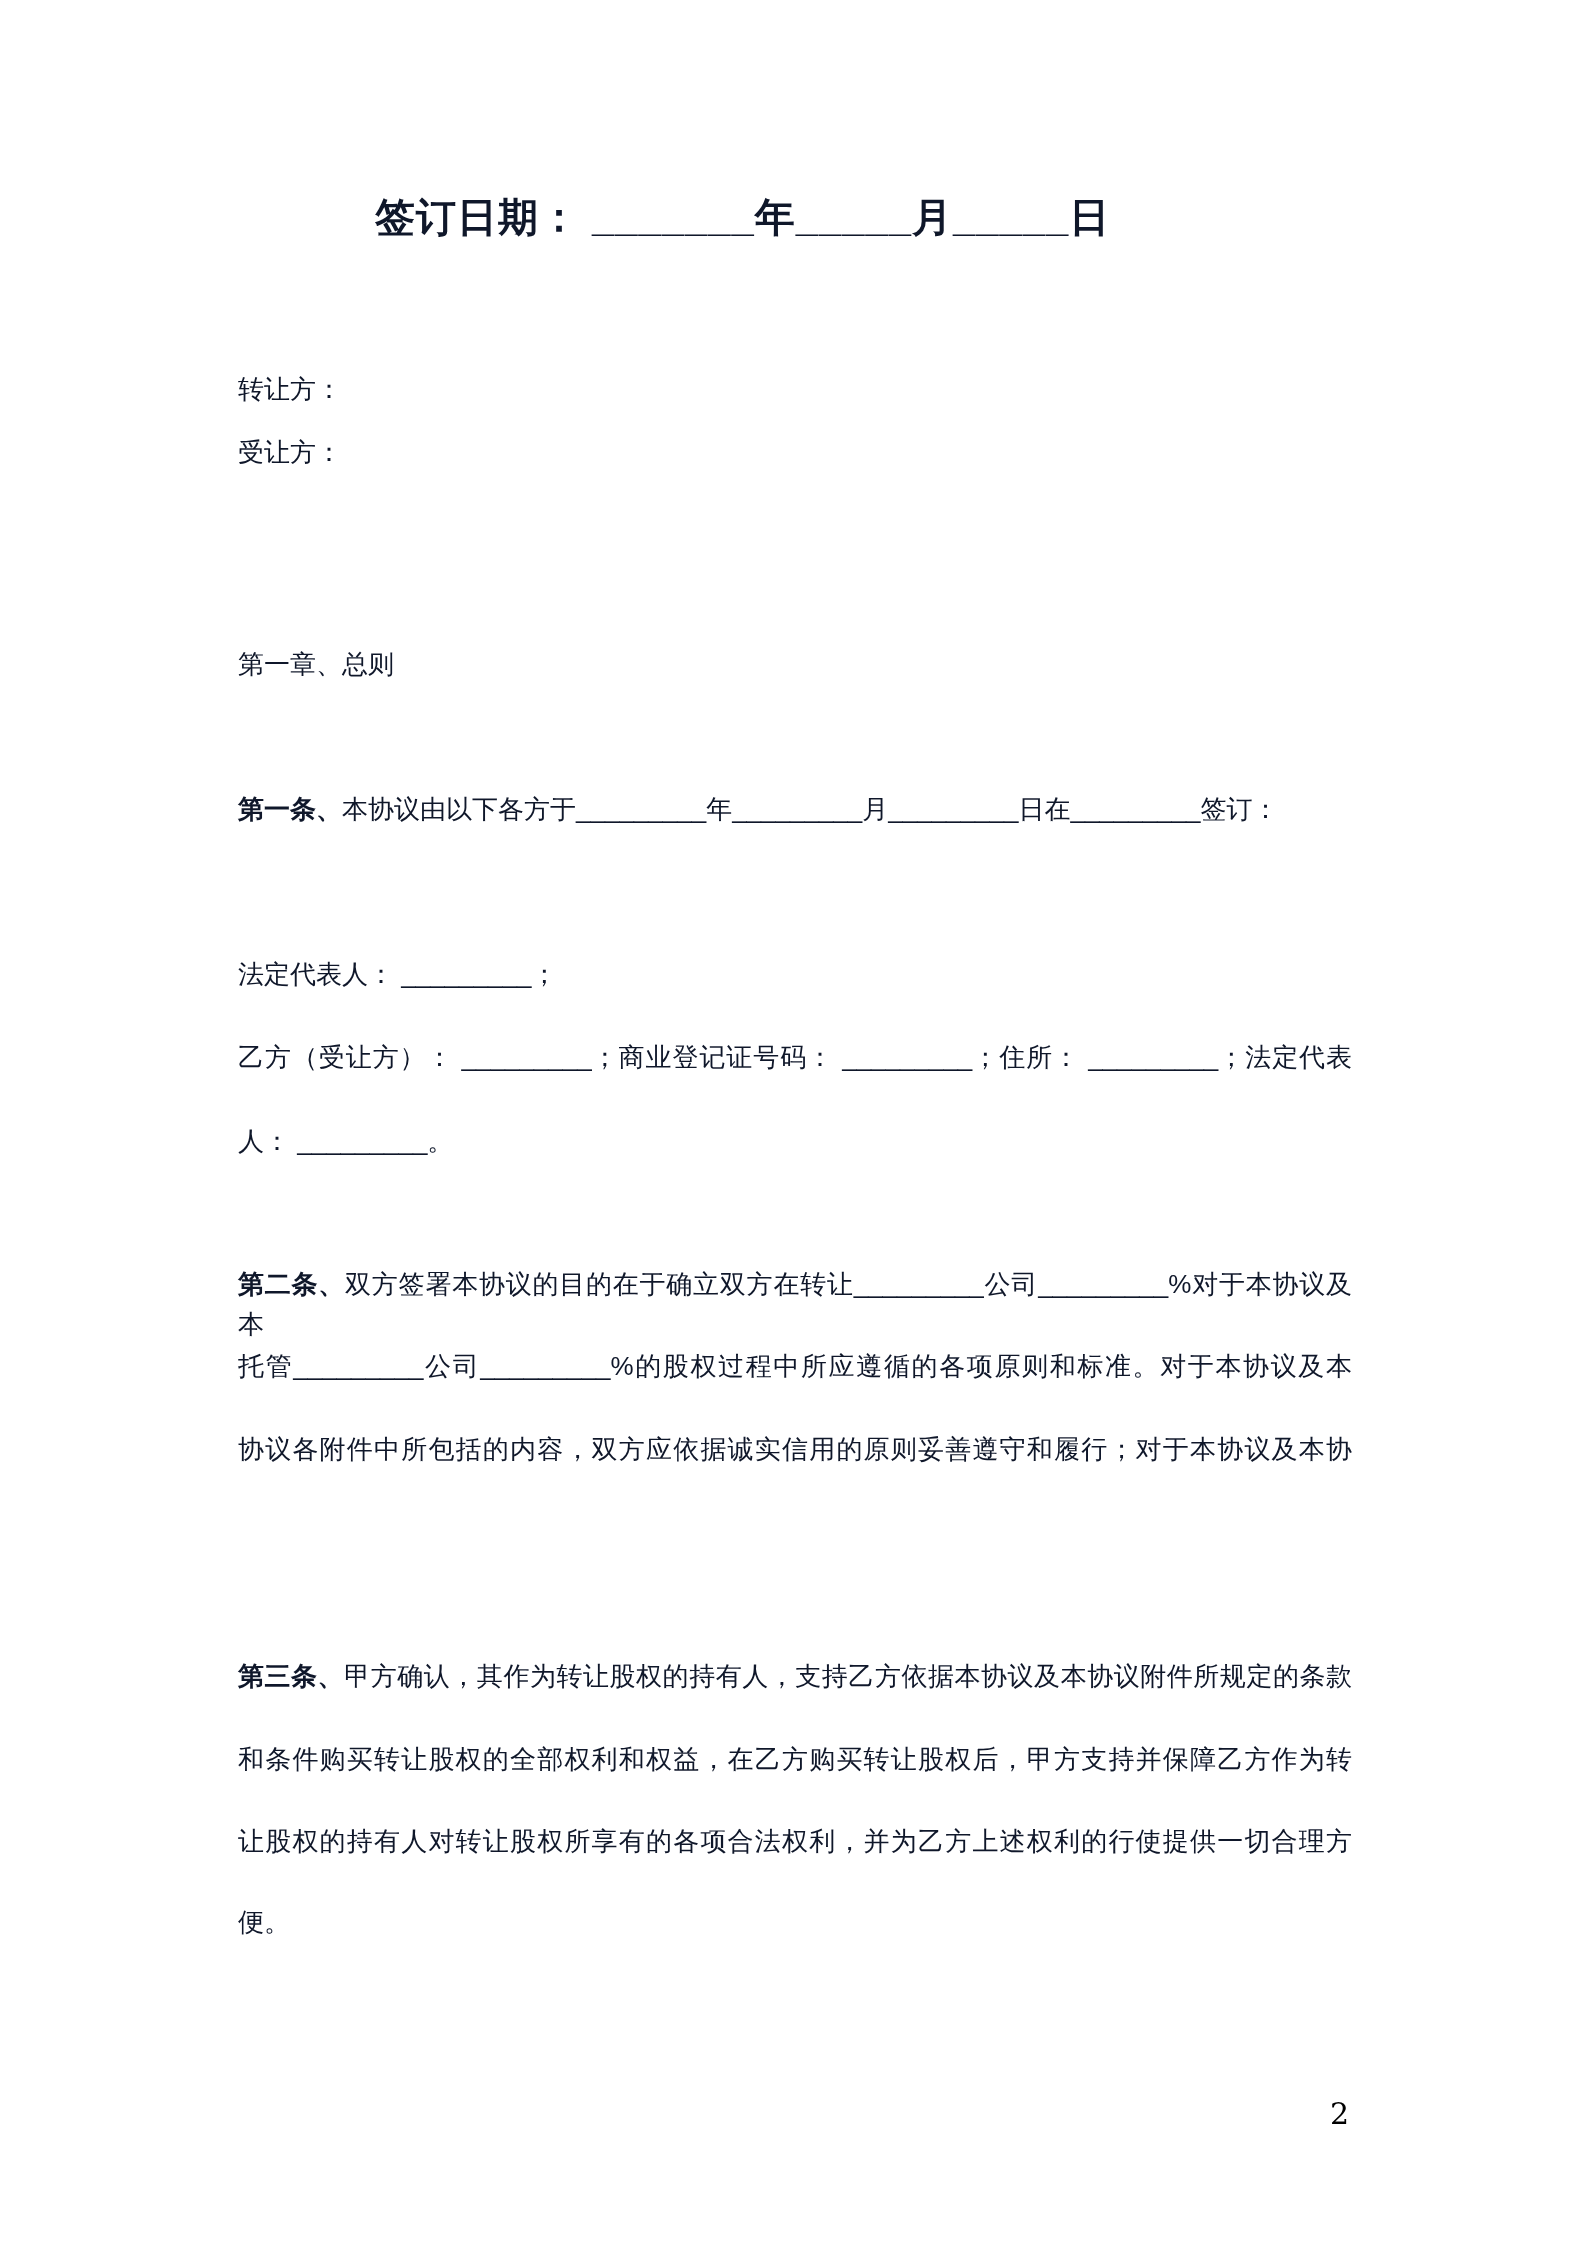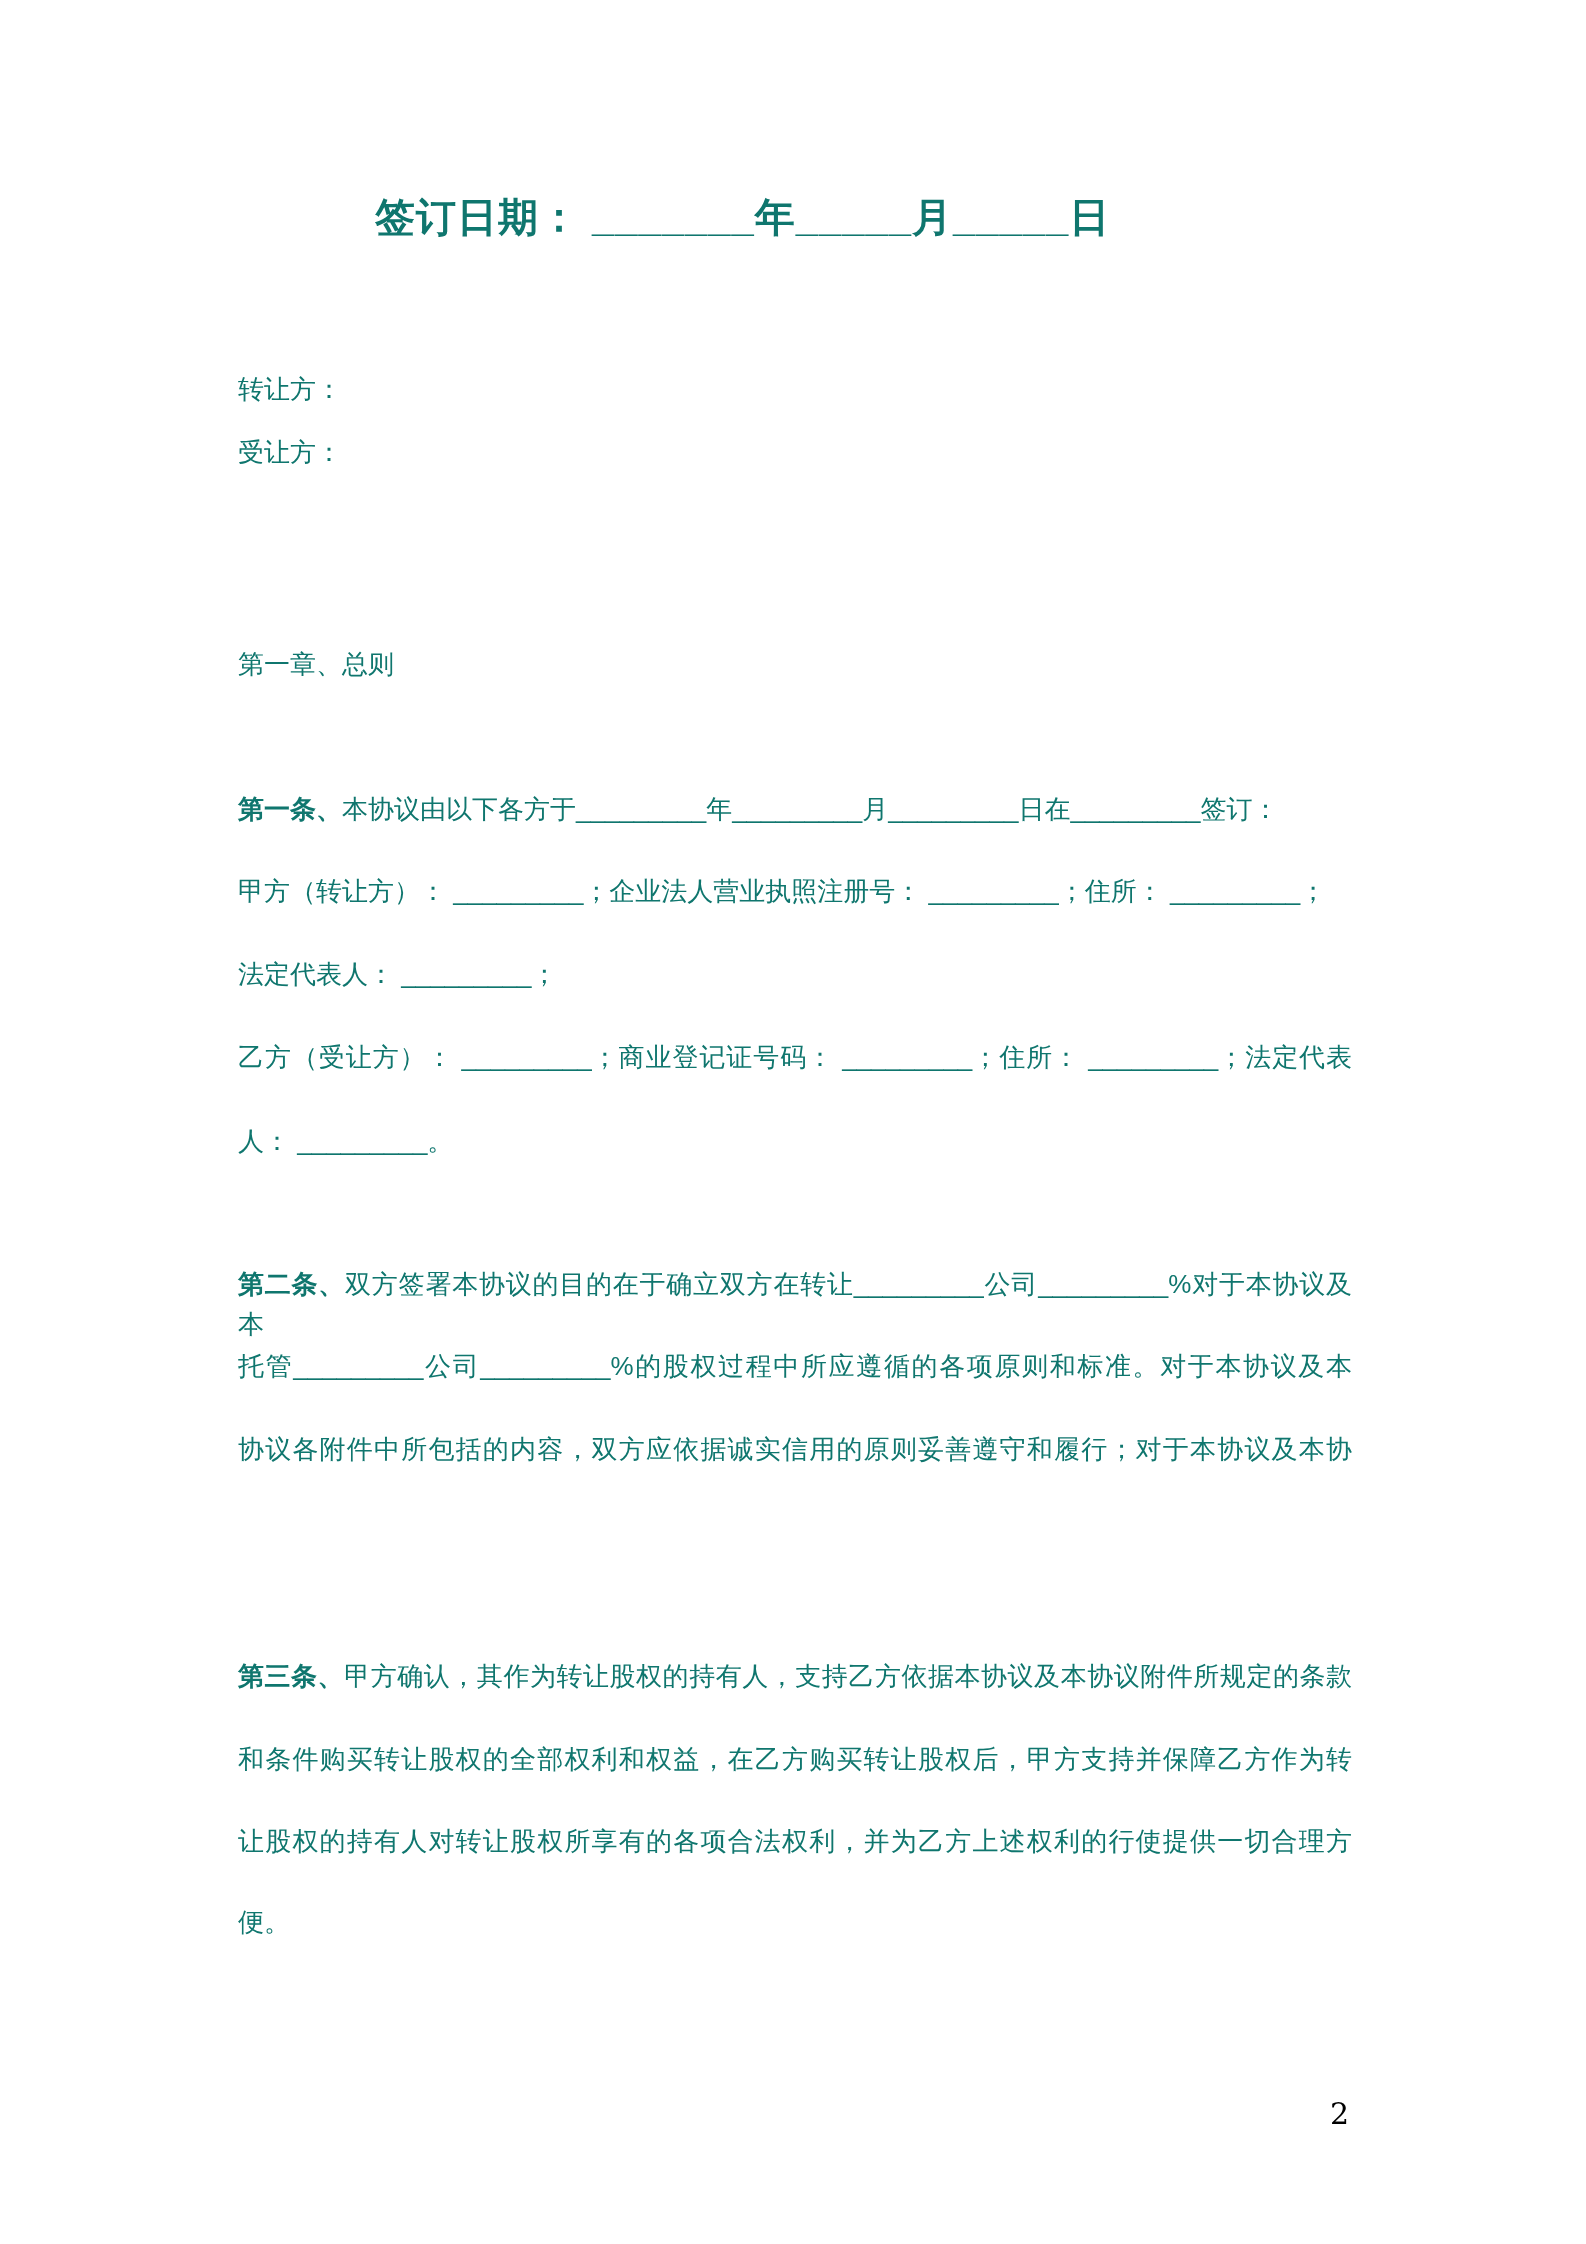--- a/index.html
+++ b/index.html
@@ -14,21 +14,21 @@
     background: #ffffff;
     font-family: "Liberation Sans", "DejaVu Sans", sans-serif;
     color: #000000;
     overflow: hidden;
   }
   .line {
     position: absolute;
     left: 238px;
     font-size: 26px;
     line-height: 40px;
-    color: #0f766e;
+    color: #0f172a;
     white-space: nowrap;
   }
   .just {
     width: 1114px;
     white-space: normal;
     text-align: justify;
     text-align-last: justify;
   }
   .lead {
     font-weight: bold;
@@ -63,21 +63,20 @@
   <div class="line title-line">签订日期： _______年_____月_____日</div>
 
   <div class="line" style="top:369px">转让方：</div>
 
   <div class="line" style="top:432px">受让方：</div>
 
   <div class="line chapter" style="top:644px">第一章、总则</div>
 
   <div class="line" style="top:789px"><span class="lead">第一条、</span><span>本协议由以下各方于_________年_________月_________日在_________签订：</span></div>
 
-  <div class="line" style="top:871px">甲方（转让方）： _________；企业法人营业执照注册号： _________；住所： _________；</div>
 
   <div class="line" style="top:954px">法定代表人： _________；</div>
 
   <div class="line just" style="top:1037px">乙方（受让方）： _________；商业登记证号码： _________；住所： _________；法定代表</div>
 
   <div class="line" style="top:1121px">人： _________。</div>
 
   <div class="line just" style="top:1264px"><span class="lead">第二条、</span><span>双方签署本协议的目的在于确立双方在转让_________公司_________%对于本协议及本</span></div>
 
   <div class="line just" style="top:1346px">托管_________公司_________%的股权过程中所应遵循的各项原则和标准。对于本协议及本</div>

